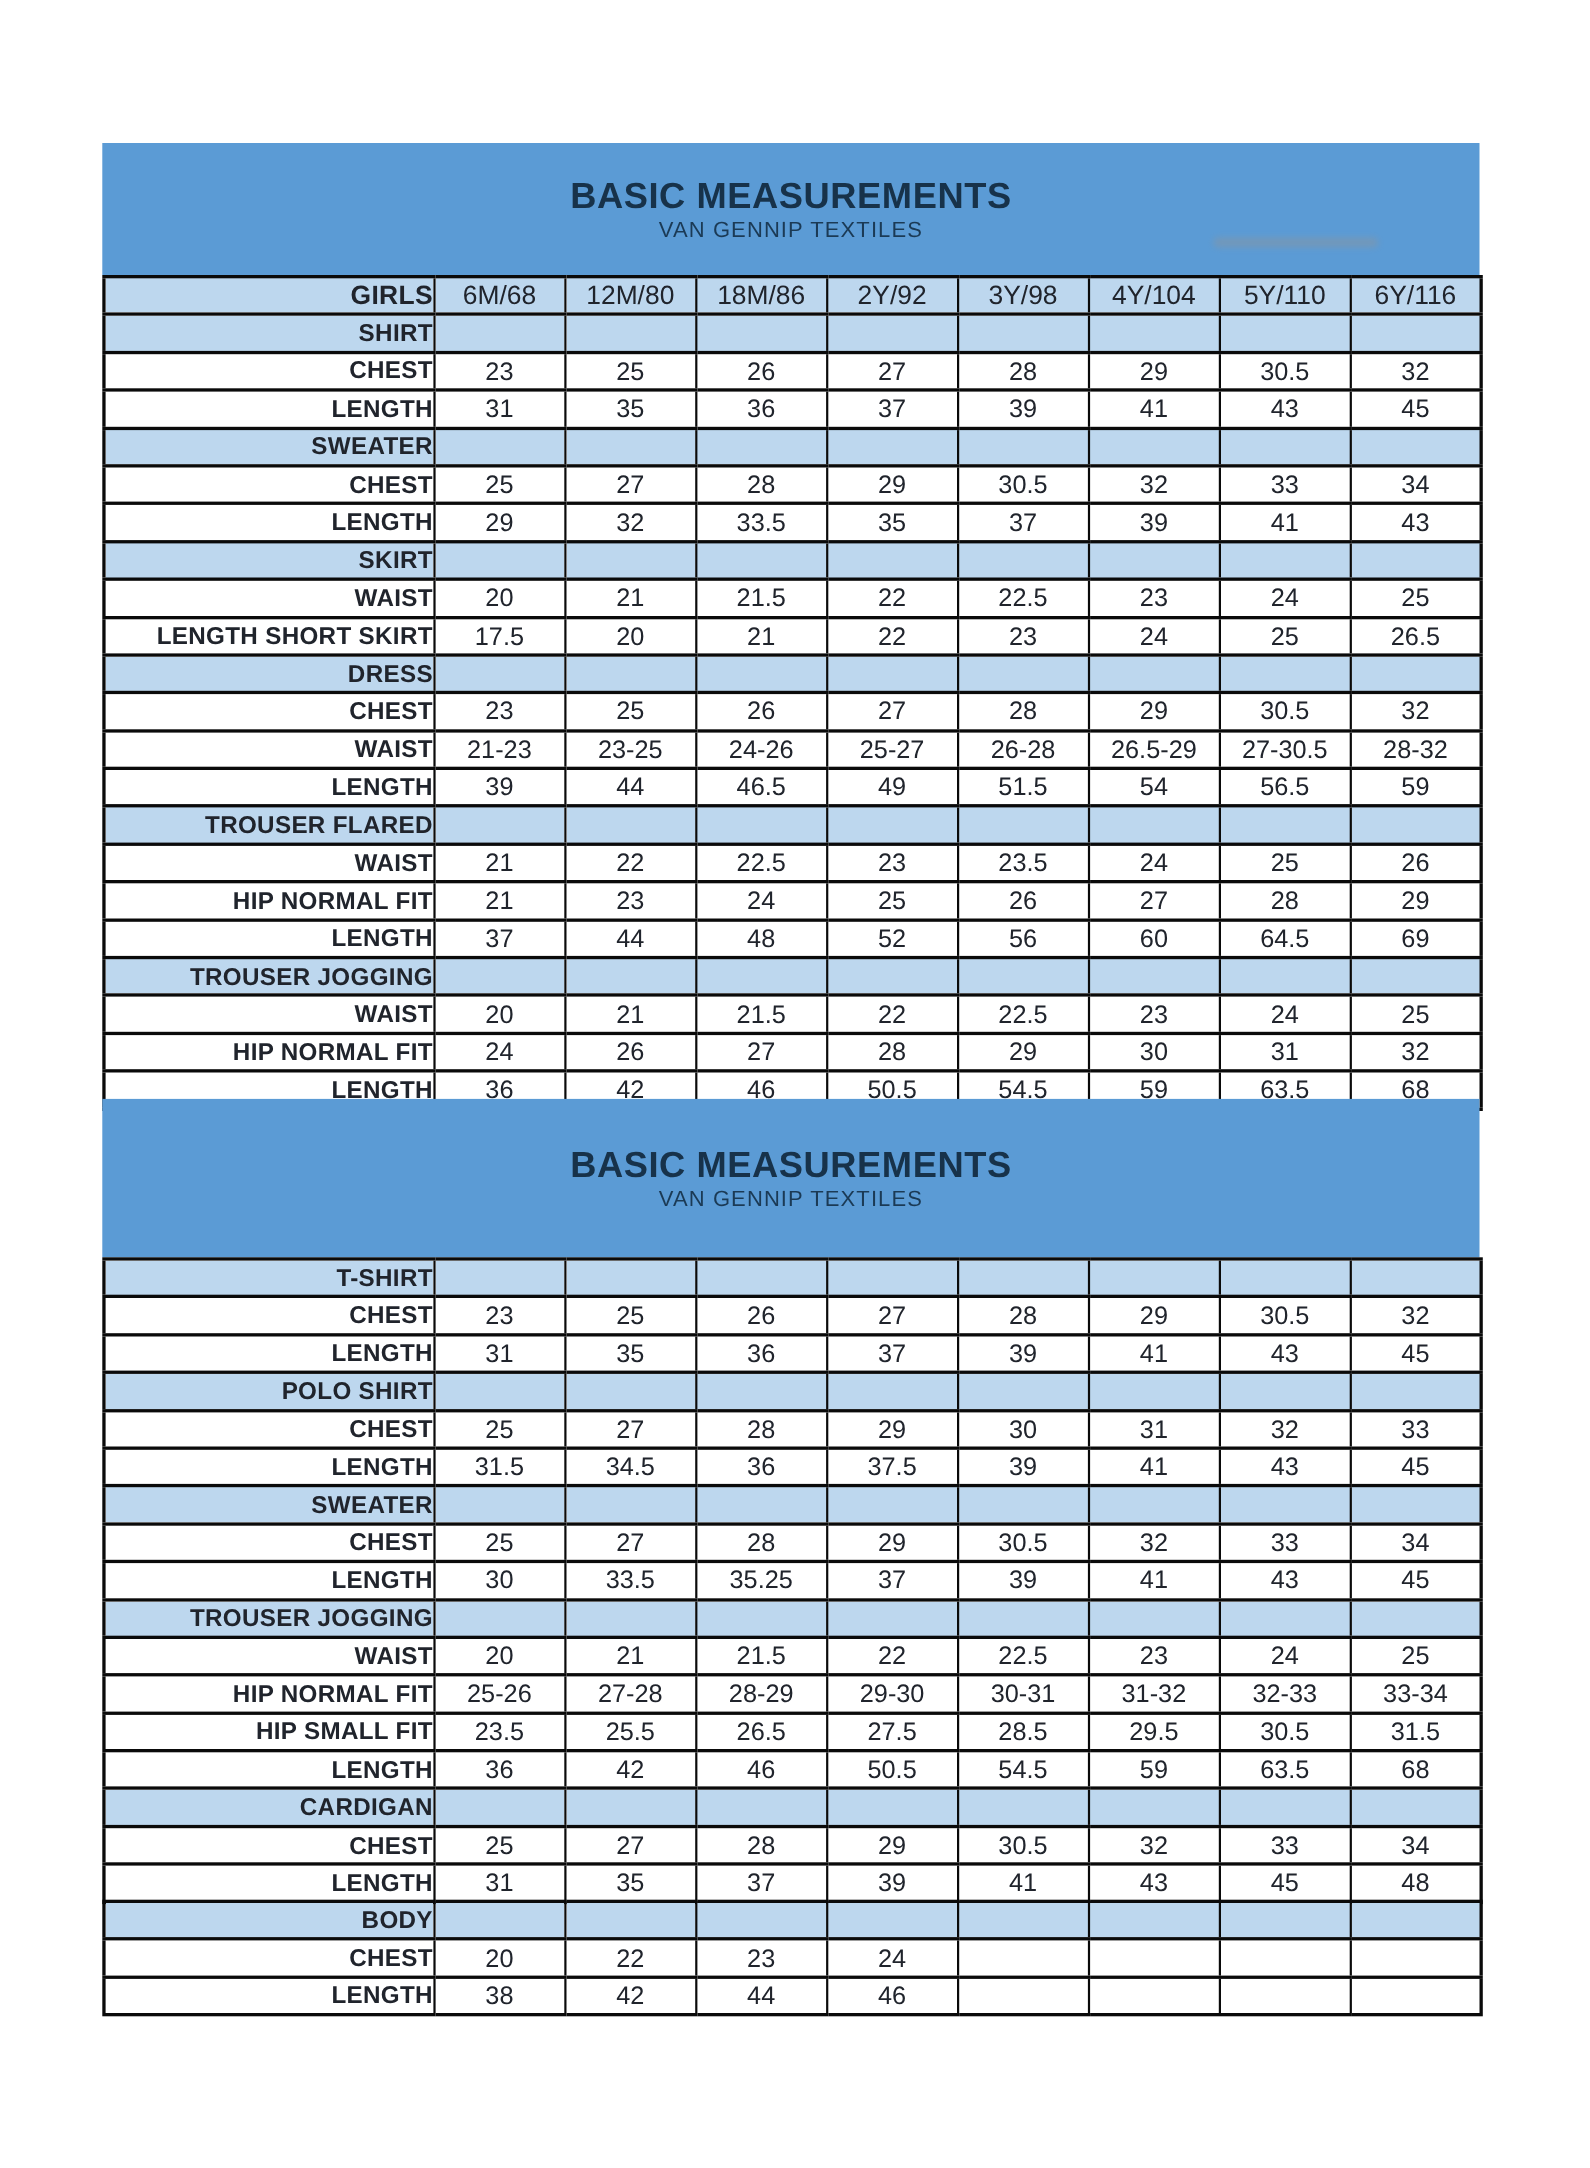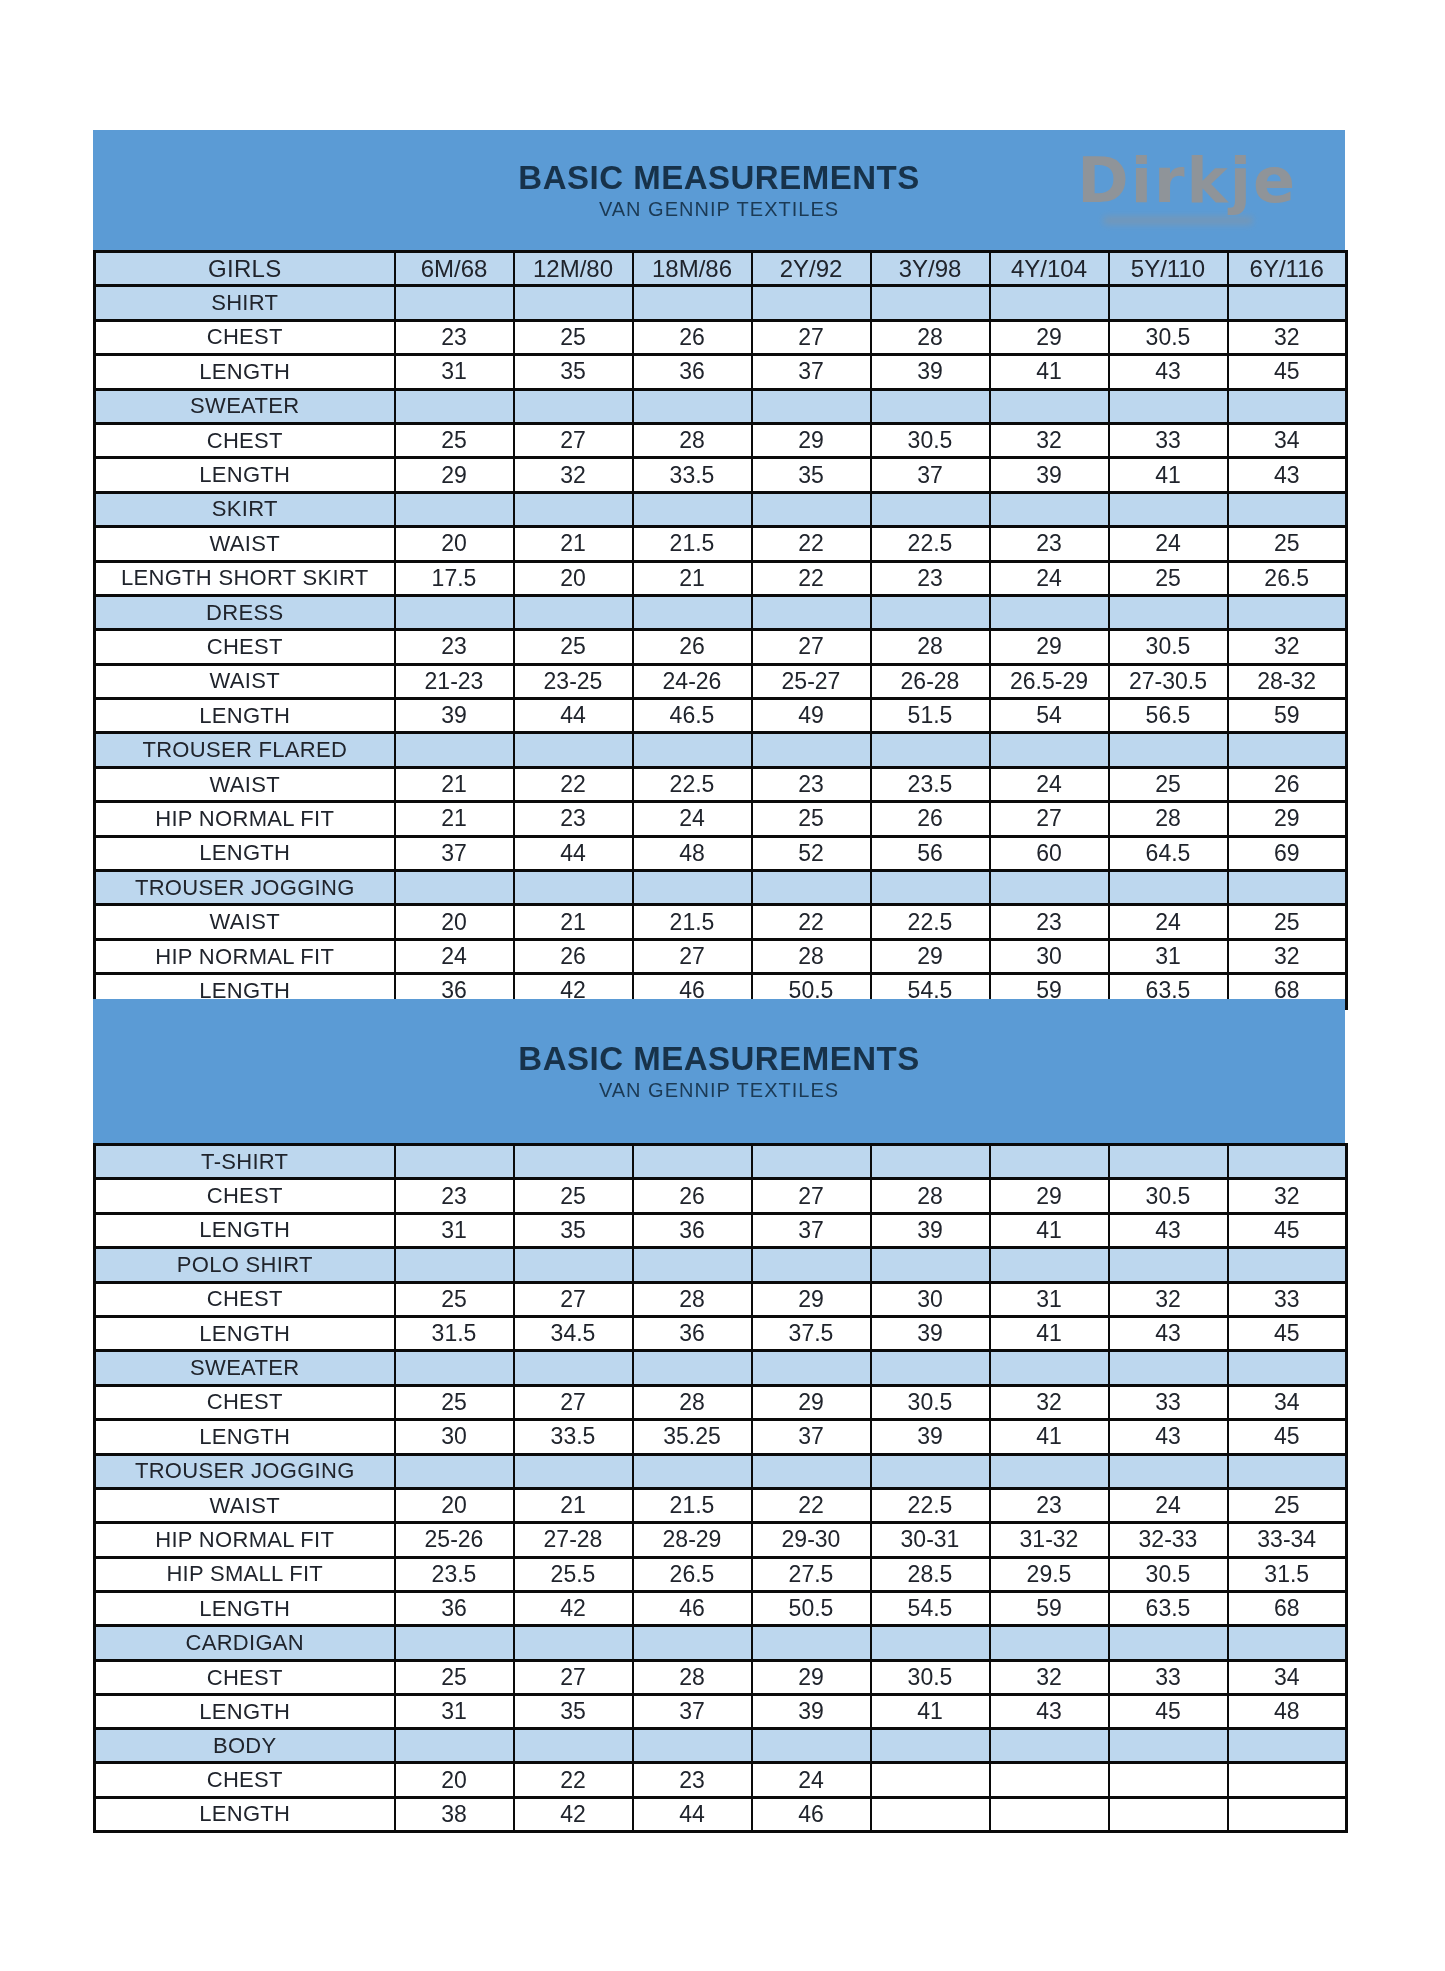--- a/index.html
+++ b/index.html
@@ -63,44 +63,44 @@
     border-bottom-width: 3px;
     height: 31.4px;
     padding: 0;
     overflow: hidden;
     white-space: nowrap;
     vertical-align: middle;
   }
   .col-label { width: 300px; }
   .col-val   { width: 119px; }
   .label-cell {
-    text-align: center;
+    text-align: right;
     padding-left: 5px;
     font-size: 22px;
     letter-spacing: 0.3px;
+    font-weight: bold;
   }
   .value-cell {
     text-align: center;
     font-size: 23px;
   }
   .header-cell {
     background: #bdd7ee;
     font-size: 24px;
   }
   .section-cell {
     background: #bdd7ee;
   }
 </style>
 </head>
 <body>
 
 <div class="band band-1">
   <div class="band-title">BASIC MEASUREMENTS</div>
   <div class="band-subtitle">VAN GENNIP TEXTILES</div>
-  <div class="logo">Dirkje</div>
   <div class="logo-smudge"></div>
 </div>
 
 <table class="size-table girls-table" id="girls-table">
   <colgroup>
     <col class="col-label">
       <col class="col-val">
       <col class="col-val">
       <col class="col-val">
       <col class="col-val">

